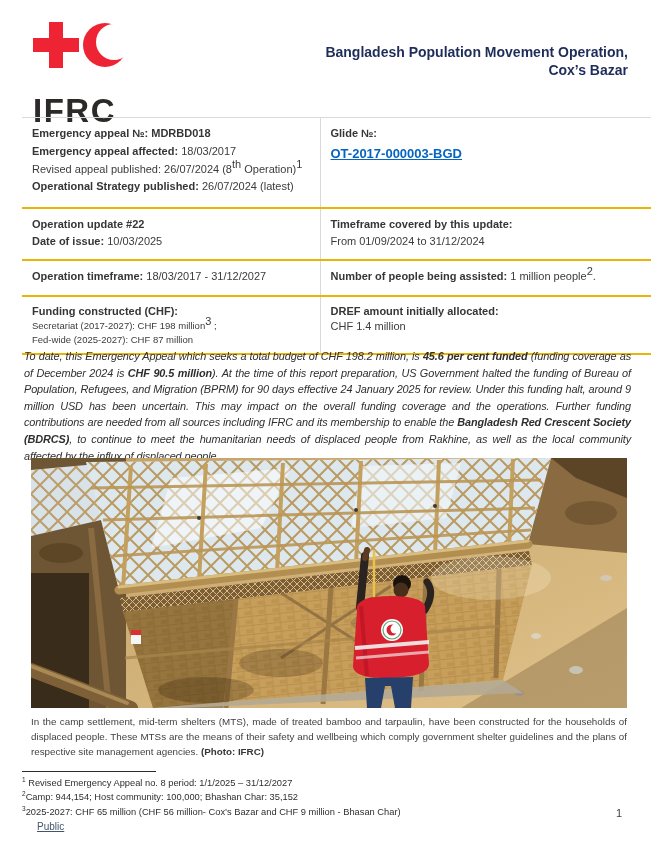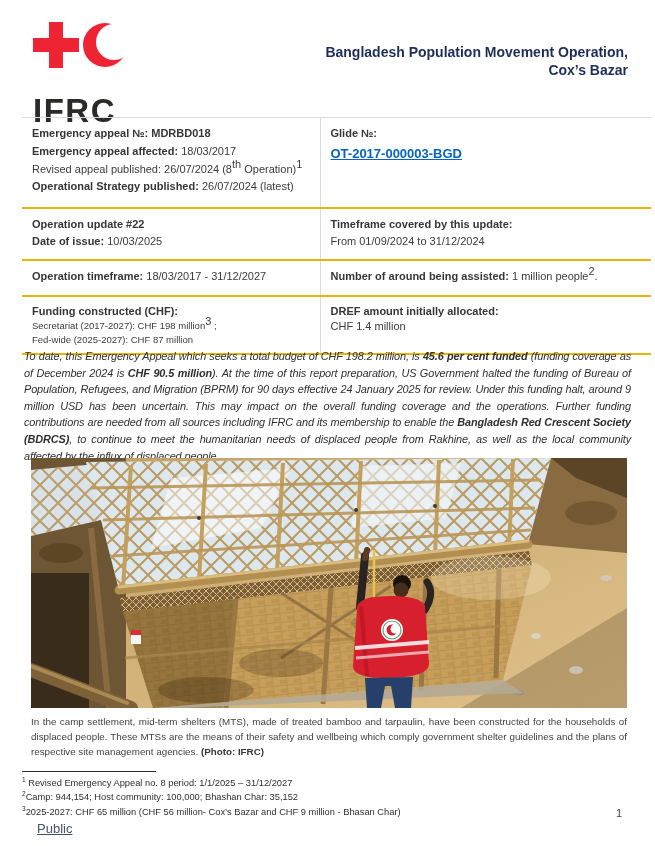--- a/index.html
+++ b/index.html
@@ -38,21 +38,21 @@
   .caption{position:absolute;left:31px;top:714px;width:596px;font-size:9.8px;
            line-height:15px;text-align:justify;color:#3f3f3f;}
 
   
   .fn-rule{position:absolute;left:22px;top:771px;width:134px;border-top:1px solid #2b2b2b;}
   .footnotes{position:absolute;left:22px;top:776px;width:600px;font-size:9.3px;line-height:1.55;color:#2e2e2e;}
   .footnotes sup{font-size:6.5px;}
 
   
   .page-num{position:absolute;right:33px;top:807px;font-size:11px;color:#3f3f3f;}
-  .classification{position:absolute;left:37px;top:821px;font-size:13px;color:#44546a;text-decoration:underline;}
+  .classification{position:absolute;left:37px;top:821px;font-size:10px;color:#44546a;text-decoration:underline;}
 </style>
 </head>
 <body>
 
 <div class="page">
 
   <div class="logo">
     <svg width="100" height="48" viewBox="0 0 100 48">
       <rect x="16" y="0" width="14" height="46" fill="#ee2435"></rect>
       <rect x="0" y="16" width="46" height="14" fill="#ee2435"></rect>
@@ -90,21 +90,21 @@
       <td class="c-right right-col">
         <span class="b">Timeframe covered by this update:</span><br>
         <span>From 01/09/2024 to 31/12/2024</span>
       </td>
     </tr>
     <tr class="r3">
       <td class="c-left">
         <span class="b">Operation timeframe: </span><span>18/03/2017 - 31/12/2027</span>
       </td>
       <td class="c-right right-col">
-        <span class="b">Number of around being assisted: </span><span>1 million people</span><sup>2</sup><span>.</span>
+        <span class="b">Number of people being assisted: </span><span>1 million people</span><sup>2</sup><span>.</span>
       </td>
     </tr>
     <tr class="r4">
       <td class="c-left">
         <span class="b">Funding constructed (CHF):</span>
         <span class="small-line"><span>Secretariat (2017-2027): CHF 198 million</span><sup>3</sup><span> ;</span></span>
         <span class="small-line">Fed-wide (2025-2027): CHF 87 million</span>
       </td>
       <td class="c-right right-col">
         <span class="b">DREF amount initially allocated:</span><br>

